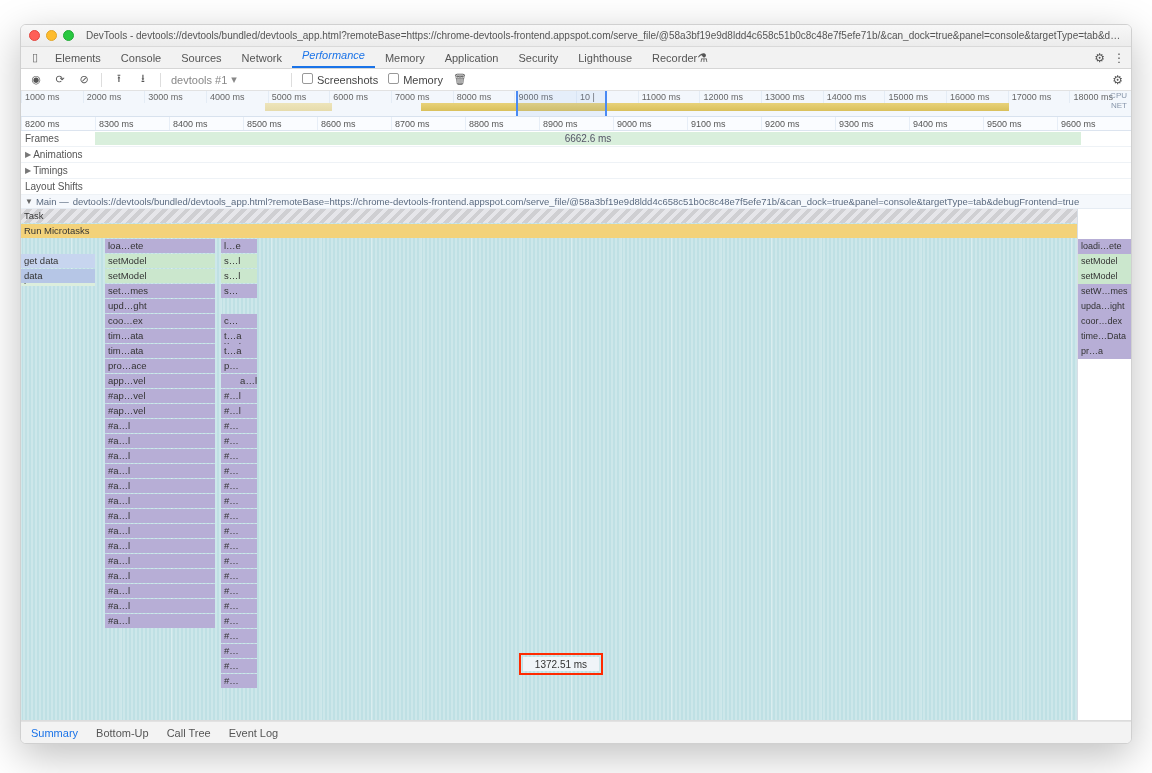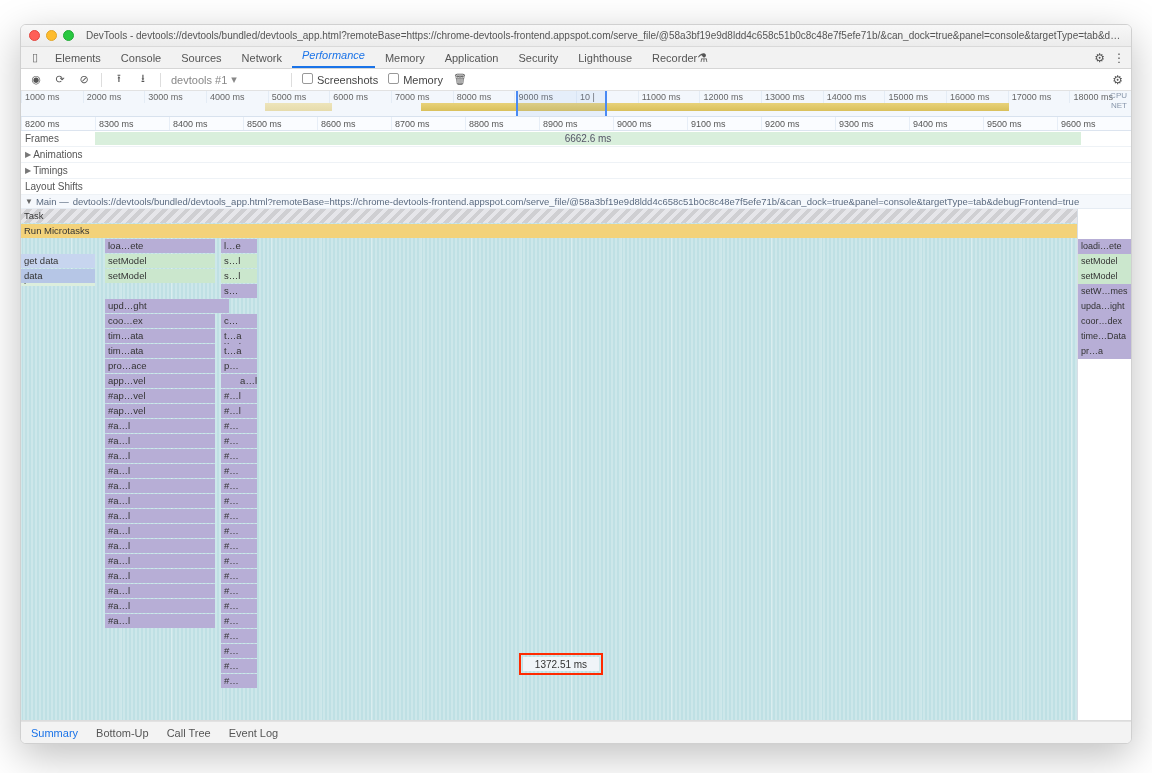--- a/index.html
+++ b/index.html
@@ -256,22 +256,25 @@
         </div>
         <div class="flame-row" style="position: absolute; left: 0px; right: 54px; top: 30px;">
           <div class="bar" style="left: 84px; width: 110px; background: rgb(183, 174, 214);">loa…ete</div>
         </div>
         <div class="flame-row" style="position: absolute; left: 0px; right: 54px; top: 45px;">
           <div class="bar" style="left: 84px; width: 110px; background: rgb(203, 231, 205);">setModel</div>
         </div>
         <div class="flame-row" style="position: absolute; left: 0px; right: 54px; top: 60px;">
           <div class="bar" style="left: 84px; width: 110px; background: rgb(203, 231, 205);">setModel</div>
         </div>
+        <div class="flame-row" style="position: absolute; left: 0px; right: 54px; top: 75px;">
+          <div class="bar" style="left: 84px; width: 110px; background: rgb(183, 174, 214);">set…mes</div>
+        </div>
         <div class="flame-row" style="position: absolute; left: 0px; right: 54px; top: 90px;">
-          <div class="bar" style="left: 84px; width: 124px; background: rgb(183, 174, 214);">upd…ght</div>
+          <div class="bar" style="left: 84px; width: 110px; background: rgb(183, 174, 214);">upd…ght</div>
         </div>
         <div class="flame-row" style="position: absolute; left: 0px; right: 54px; top: 105px;">
           <div class="bar" style="left: 84px; width: 110px; background: rgb(183, 174, 214);">coo…ex</div>
         </div>
         <div class="flame-row" style="position: absolute; left: 0px; right: 54px; top: 120px;">
           <div class="bar" style="left: 84px; width: 110px; background: rgb(183, 174, 214);">tim…ata</div>
         </div>
         <div class="flame-row" style="position: absolute; left: 0px; right: 54px; top: 135px;">
           <div class="bar" style="left: 84px; width: 110px; background: rgb(183, 174, 214);">tim…ata</div>
         </div>

